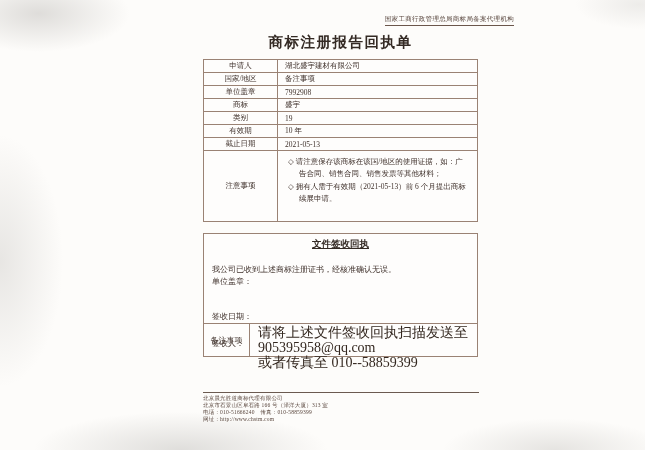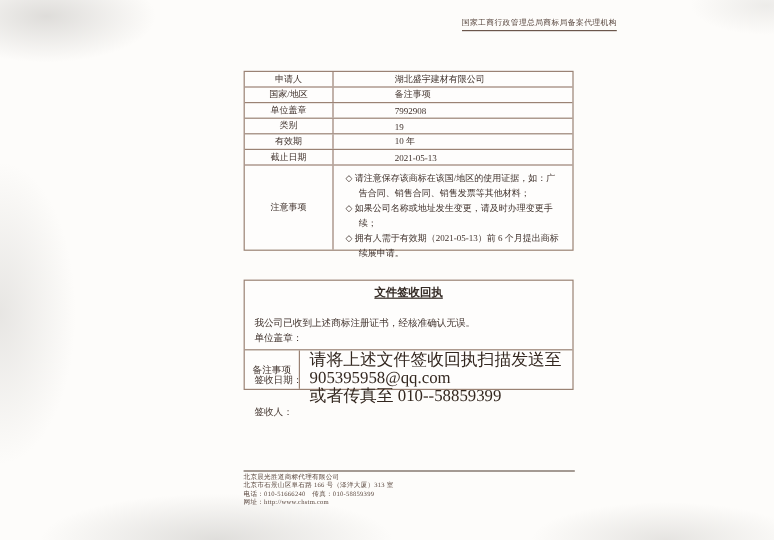--- a/index.html
+++ b/index.html
@@ -30,26 +30,26 @@
     border:1px solid #9a8274;box-sizing:border-box;background:rgba(255,255,255,.35);
   }
   .trow{display:flex;border-bottom:1px solid #9a8274;}
   .trow:last-child{border-bottom:none;}
   .lbl{
     width:74px;flex:0 0 74px;border-right:1px solid #9a8274;
     text-align:center;font-size:7.5px;box-sizing:border-box;
     display:flex;align-items:center;justify-content:center;
   }
   .val{flex:1;padding-left:7px;font-size:7.5px;display:flex;align-items:center;text-align:right;}
-  .data-row{height:12px;gap:44px;}
+  .data-row{height:12px;}
   .notes-row{height:70px;}
   .notes-cell{flex:1;padding:5px 8px 3px 10px;font-size:7.5px;line-height:12px;}
   .note{padding-left:11px;text-indent:-11px;margin-bottom:1px;}
   .box2{
-    position:absolute;left:203px;top:233px;width:275px;height:92px;
+    position:absolute;left:203px;top:233px;width:275px;height:124px;
     border:1px solid #9a8274;box-sizing:border-box;background:rgba(255,255,255,.35);
   }
   .box2-title{margin-top:4px;text-align:center;font-size:9.5px;font-weight:bold;color:#342a24;}
   .box2-title span{text-decoration:underline;}
   .box2-confirm{margin-top:13px;padding-left:8px;font-size:8px;}
   .abs-line{position:absolute;left:8px;font-size:8px;}
   .remark-row{
     position:absolute;left:0;right:0;bottom:0;height:32px;
     border-top:1px solid #9a8274;display:flex;
   }
@@ -64,51 +64,55 @@
     font-size:5.5px;line-height:6.9px;color:#5a473e;letter-spacing:.2px;
   }
 </style>
 </head>
 <body>
 
 <div class="page">
 
   <div class="agency">国家工商行政管理总局商标局备案代理机构</div>
 
+  <div class="title">商标注册报告回执单</div>
 
   <div class="tbl">
     <div class="trow data-row">
       <div class="lbl">申请人</div>
       <div class="val">湖北盛宇建材有限公司</div>
     </div>
     <div class="trow data-row">
       <div class="lbl">国家/地区</div>
       <div class="val">备注事项</div>
     </div>
     <div class="trow data-row">
       <div class="lbl">单位盖章</div>
       <div class="val">7992908</div>
+    </div>
+    <div class="trow data-row">
+      <div class="lbl">商标</div>
+      <div class="val">盛宇</div>
     </div>
     <div class="trow data-row">
       <div class="lbl">类别</div>
       <div class="val">19</div>
     </div>
     <div class="trow data-row">
       <div class="lbl">有效期</div>
       <div class="val">10 年</div>
     </div>
     <div class="trow data-row">
       <div class="lbl">截止日期</div>
       <div class="val">2021-05-13</div>
     </div>
     <div class="trow notes-row">
       <div class="lbl">注意事项</div>
       <div class="notes-cell">
         <div class="note">◇ 请注意保存该商标在该国/地区的使用证据，如：广告合同、销售合同、销售发票等其他材料；</div>
-        <div class="note">◇ 如果公司名称或地址发生变更，请及时办理变更手续；</div>
         <div class="note">◇ 拥有人需于有效期（2021-05-13）前 6 个月提出商标续展申请。</div>
       </div>
     </div>
   </div>
 
   <div class="box2">
     <div class="box2-title"><span>文件签收回执</span></div>
     <div class="box2-confirm">我公司已收到上述商标注册证书，经核准确认无误。</div>
     <div class="abs-line" style="top:42px;">单位盖章：</div>
     <div class="abs-line" style="top:56px;margin-top:48px;">签收人：</div>

